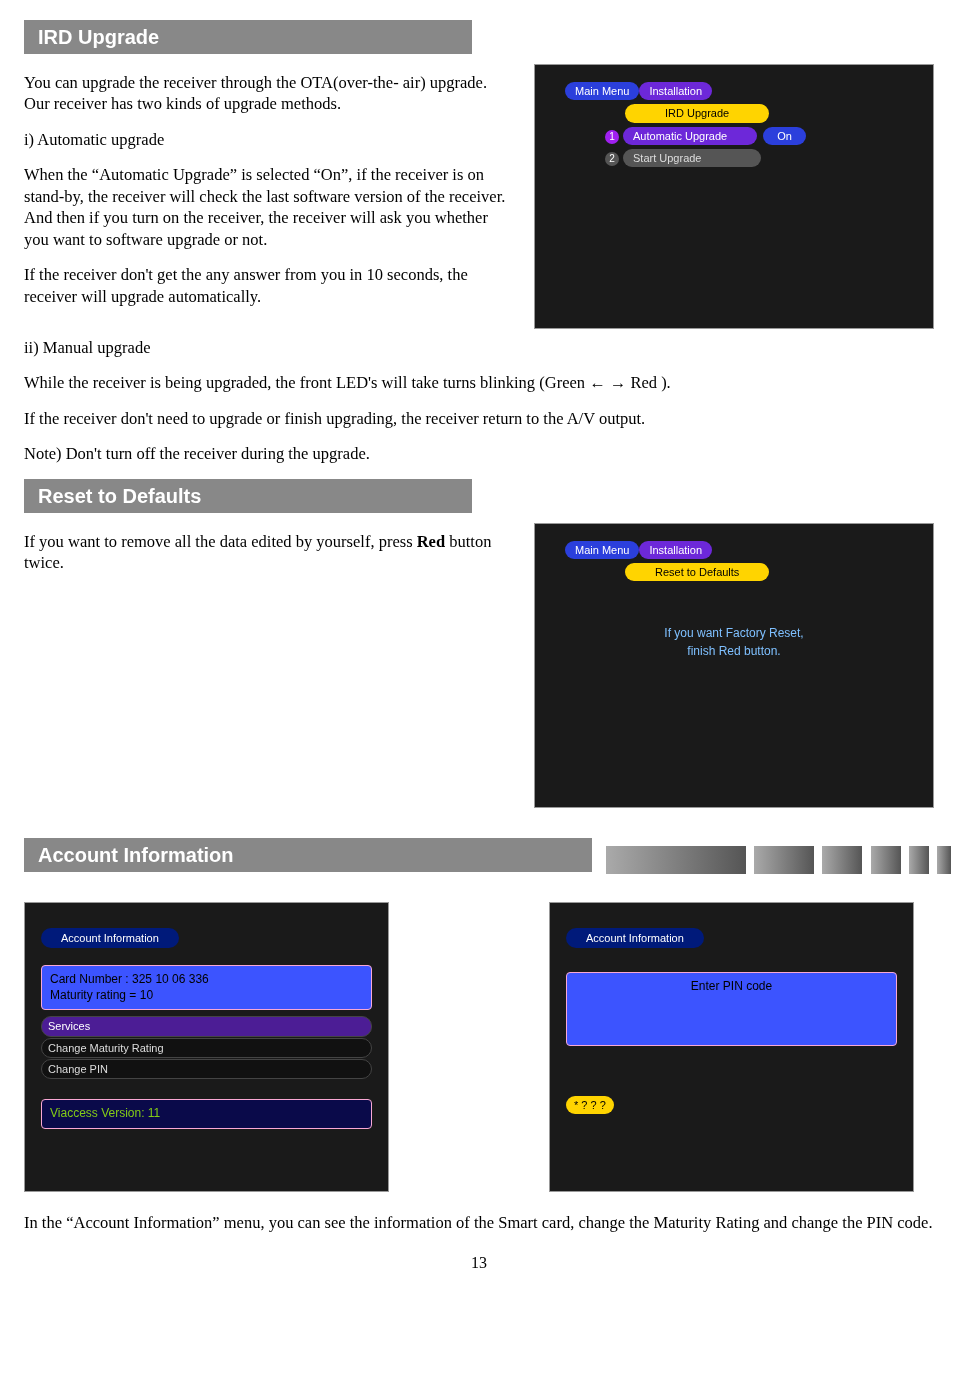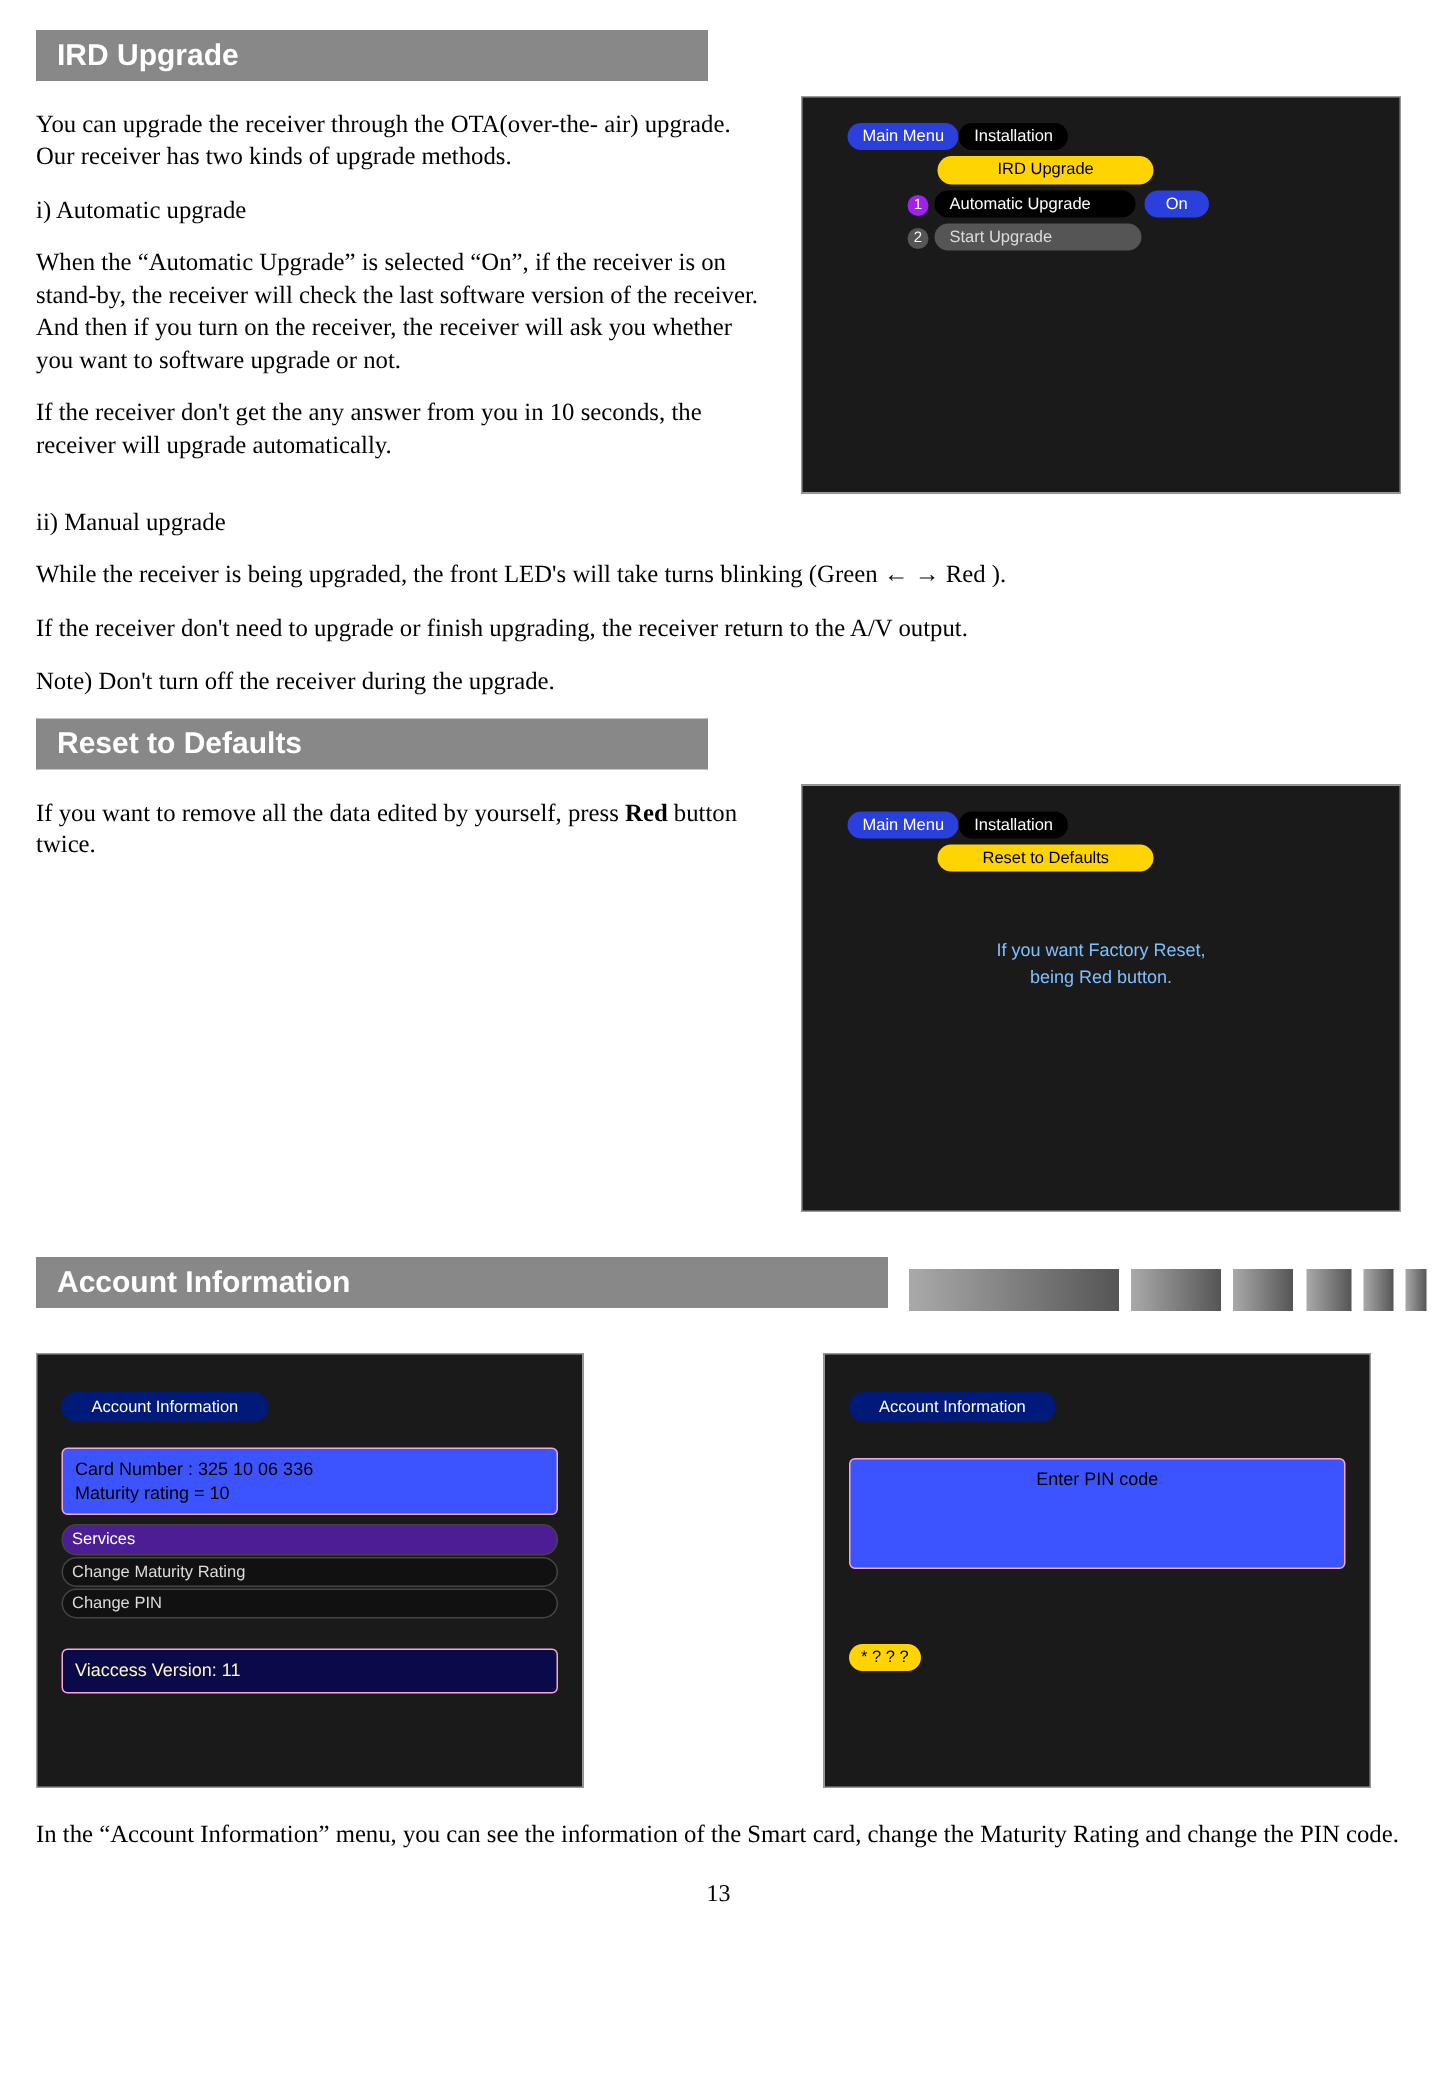--- a/index.html
+++ b/index.html
@@ -73,21 +73,21 @@
     .screen.med  { height: 285px; }
     .screen.acct { height: 290px; padding: 24px 16px; }
     .pill {
       border-radius: 12px;
       padding: 2px 10px;
       display: inline-block;
       margin: 1px 0;
       font-size: 11px;
     }
     .pill.blue      { background: #2b3fdc; color: #fff; }
-    .pill.magenta   { background: #000000; color: #fff; }
+    .pill.magenta   { background: #6d28d9; color: #fff; }
     .pill.yellow    { background: #ffd400; color: #000; }
     .pill.darkblue  { background: #001a7a; color: #fff; }
     .pill.grey      { background: #555; color: #ddd; }
     .on-pill {
       background: #2b3fdc; color:#fff;
       border-radius: 12px; padding: 2px 14px;
       font-size: 11px; margin-left: 6px;
       display: inline-block;
     }
     .numcircle {
@@ -108,21 +108,21 @@
       gap: 160px;
       margin-top: 20px;
     }
     .two-screens .screen-wrap {
       width: 365px;
     }
     .infobox {
       background:#3c54ff; border:1px solid #f9a8d4; border-radius:4px;
       padding:6px 8px; margin:6px 0; color:#000; font-size:12px;
     }
-    .infobox.dark { background:#0a0a4a; color:#fef9c3;}
+    .infobox.dark { background:#0a0a4a; color:#84cc16;}
     .rowitem {
       background:#111; color:#ddd; padding:2px 6px; margin:1px 0;
       border:1px solid #444; border-radius:10px; font-size:11px;
     }
     .rowitem.pink { background:#4c1d95; color:#fff; }
     .half-yellow {
       background: #ffd400; color:#000; border-radius:10px; padding:2px 8px;
       font-size:11px; display:inline-block;
     }
     .page-num {
@@ -179,21 +179,21 @@
   <div class="col-img">
     <div class="screen med">
       <div style="margin-left:20px;">
         <span class="pill blue">Main Menu</span><span class="pill magenta">Installation</span>
       </div>
       <div style="margin-left:80px;margin-top:2px;">
         <span class="pill yellow" style="padding-left:30px;padding-right:30px;">Reset to Defaults</span>
       </div>
       <div class="screen-msg">
         <span>If you want Factory Reset,</span><br>
-        <span>being Red button.</span>
+        <span>finish Red button.</span>
       </div>
     </div>
   </div>
 </div>
 
 <div style="margin-top:30px; white-space:nowrap;">
   <div class="section-header wide">Account Information</div>
   <span class="header-bars">
     <span style="width:140px;"></span>
     <span style="width:60px;"></span>

